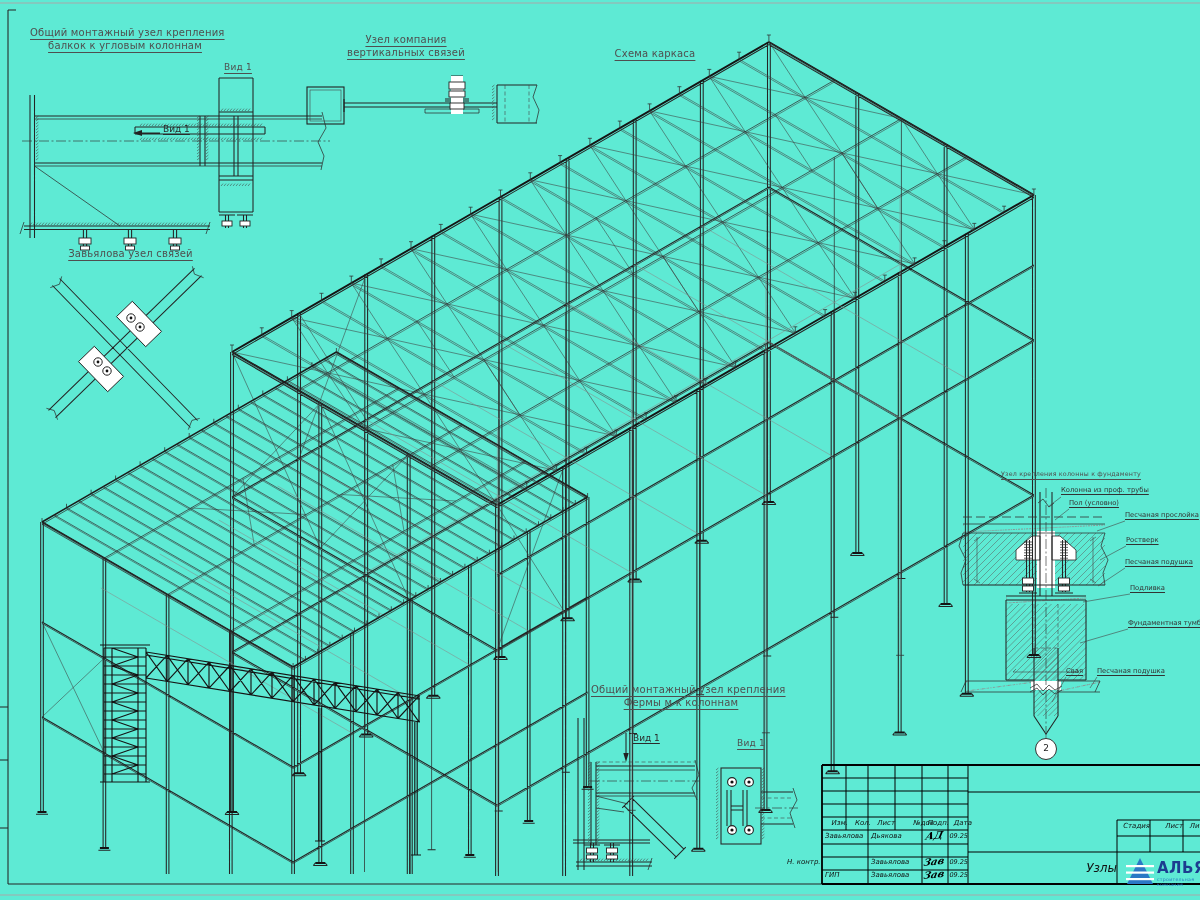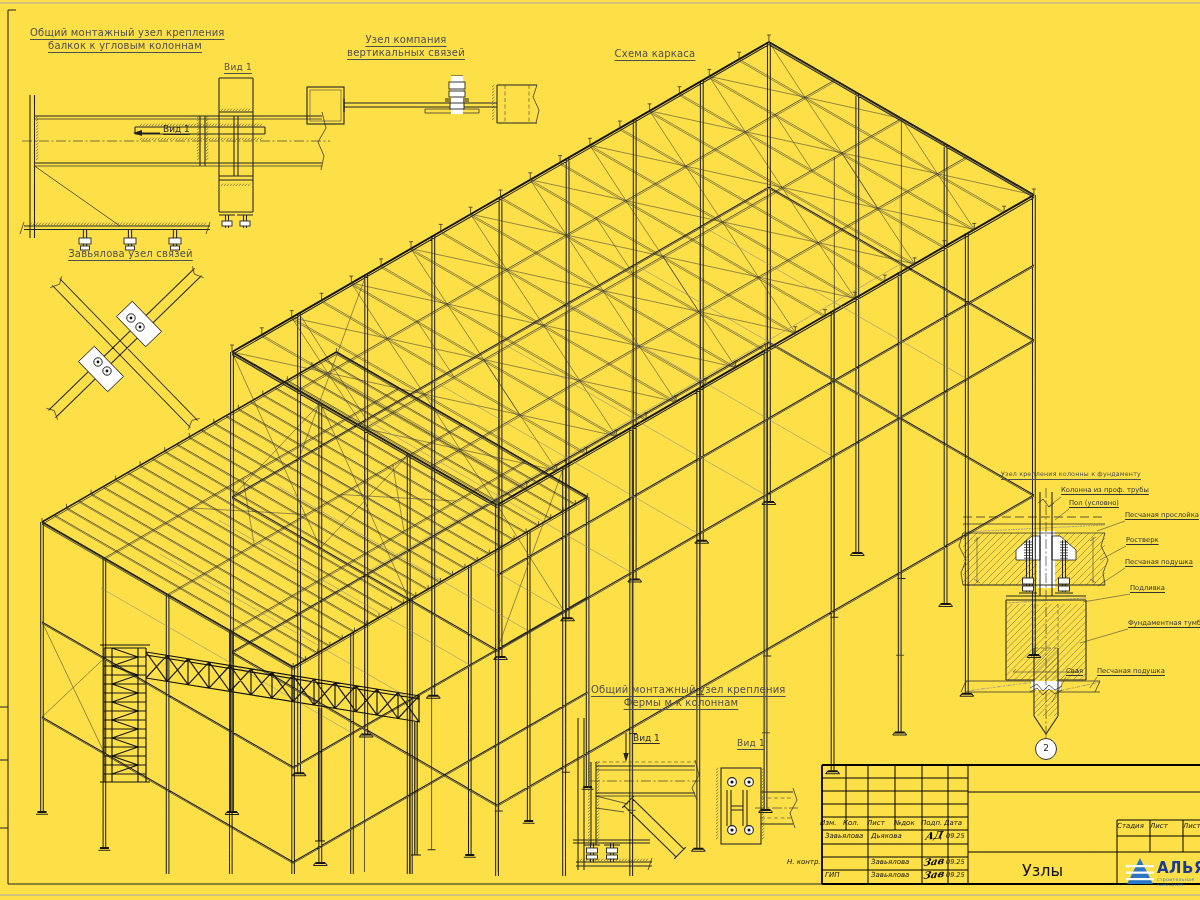--- a/index.html
+++ b/index.html
@@ -1,34 +1,34 @@
 <!DOCTYPE html>
 <html><head>
 <meta charset="utf-8">
 <style>
   html,body{margin:0;padding:0;background:#fff;}
-  .sheet{position:relative;width:1200px;height:900px;background:#fde047;overflow:hidden;
+  .sheet{position:relative;width:1200px;height:900px;background:#5eead4;overflow:hidden;
          font-family:"DejaVu Sans",sans-serif;}
   svg.cad{position:absolute;left:0;top:0;}
   .lbl{position:absolute;color:#4f4f4f;font-size:10px;text-align:center;
        text-decoration:underline;text-underline-offset:2.5px;letter-spacing:.2px;
        line-height:1.15;white-space:nowrap;}
   .v{position:absolute;color:#2b2b2b;font-size:9px;text-decoration:underline;
      text-underline-offset:2px;white-space:nowrap;}
   .f{position:absolute;color:#333;font-size:6.8px;text-decoration:underline;
      text-underline-offset:1.5px;white-space:nowrap;}
   .t5{font-size:6.3px;}
   .tb{position:absolute;color:#111;font-style:italic;font-size:7px;white-space:nowrap;}
-  .tbc{text-align:left;}
+  .tbc{text-align:right;}
   .sig{font-family:"DejaVu Serif",serif;font-style:italic;font-weight:bold;color:#000;
        transform:skewX(-18deg) rotate(-6deg);font-size:10px;}
   .mk2{position:absolute;color:#222;font-size:9px;text-align:center;}
   .logo-text{position:absolute;font-weight:bold;font-size:15px;letter-spacing:.5px;}
   .logo-sub{position:absolute;font-size:4.6px;letter-spacing:.3px;}
-  .uzly{position:absolute;color:#111;font-size:16px;text-align:center;}
+  .uzly{position:absolute;color:#111;font-style:italic;font-size:12px;text-align:right;}
 </style>
 </head>
 <body>
 
 <div class="sheet">
   <svg class="cad" id="cad" width="1200" height="900">
       <g>
         <path d="M963 540L970 533M963 547L977 533M963 554L984 533M963 561L991 533M963 568L998 533M963 575L1005 533M963 582L1012 533M967 585L1019 533M974 585L1026 533M981 585L1033 533M988 585L1040 533M995 585L1047 533M1002 585L1054 533M1009 585L1061 533M1016 585L1068 533M1023 585L1075 533M1030 585L1082 533M1037 585L1089 533M1044 585L1096 533M1051 585L1103 533M1058 585L1105 538M1065 585L1105 545M1072 585L1105 552M1079 585L1105 559M1086 585L1105 566M1093 585L1105 573M1100 585L1105 580M1006 610.5L1012.5 604M1006 617L1019 604M1006 623.5L1025.5 604M1006 630L1032 604M1006 636.5L1038.5 604M1006 643L1045 604M1006 649.5L1051.5 604M1006 656L1058 604M1006 662.5L1064.5 604M1006 669L1071 604M1006 675.5L1077.5 604M1008 680L1084 604M1014.5 680L1086 608.5M1021 680L1086 615M1027.5 680L1086 621.5M1034 680L1086 628M1040.5 680L1086 634.5M1047 680L1086 641M1053.5 680L1086 647.5M1060 680L1086 654M1066.5 680L1086 660.5M1073 680L1086 667M1079.5 680L1086 673.5M1034 653.5L1039.5 648M1034 659L1045 648M1034 664.5L1050.5 648M1034 670L1056 648M1034 675.5L1058 651.5M1034 681L1058 657M1034 686.5L1058 662.5M1034 692L1058 668M1034 697.5L1058 673.5M1034 703L1058 679M1034 708.5L1058 684.5M1034 714L1058 690M1037.5 716L1058 695.5M1043 716L1058 701M1048.5 716L1058 706.5M1054 716L1058 712" fill="none" stroke="#5a5a5a" stroke-width="0.5"></path>
         <path d="M963 525L963.9 525M1050.8 527.7L1051.7 527.7M996.5 530.3L997.4 530.3M1084.3 526L1085.2 526M1030 528.7L1030.9 528.7M975.8 531.4L976.7 531.4M1063.6 527L1064.5 527M1009.3 529.7L1010.2 529.7M1097.1 525.4L1098 525.4M1042.8 528.1L1043.7 528.1M988.6 530.7L989.5 530.7M1076.4 526.4L1077.3 526.4M1022.1 529.1L1023 529.1M967.9 531.8L968.8 531.8M1055.7 527.4L1056.6 527.4M1001.4 530.1L1002.3 530.1M1089.2 525.8L1090.1 525.8M1034.9 528.5L1035.8 528.5M980.7 531.1L981.6 531.1M1068.5 526.8L1069.4 526.8M1014.2 529.5L1015.1 529.5M1102 525.1L1102.9 525.1M1047.7 527.8L1048.6 527.8M993.5 530.5L994.4 530.5M1081.3 526.2L1082.2 526.2M1027 528.8L1027.9 528.8M972.8 531.5L973.7 531.5M1060.5 527.2L1061.4 527.2M1006.3 529.9L1007.2 529.9M1094.1 525.5L1095 525.5M1039.8 528.2L1040.7 528.2M985.6 530.9L986.5 530.9M1073.3 526.6L1074.2 526.6M1019.1 529.2L1020 529.2M964.9 531.9L965.8 531.9M1052.6 527.6L1053.5 527.6M998.4 530.3L999.3 530.3M1086.2 525.9L1087.1 525.9M1031.9 528.6L1032.8 528.6M977.7 531.3L978.6 531.3M1065.4 527L1066.3 527M1011.2 529.6L1012.1 529.6M1099 525.3L1099.9 525.3M1044.7 528L1045.6 528M990.5 530.6L991.4 530.6M1078.2 526.3L1079.1 526.3M1024 529L1024.9 529M969.8 531.7L970.7 531.7M1057.5 527.3L1058.4 527.3M1003.3 530L1004.2 530M1091 525.7L1091.9 525.7M1036.8 528.4L1037.7 528.4M982.6 531L983.5 531M1070.3 526.7L1071.2 526.7M1016.1 529.4L1017 529.4M1103.8 525.1L1104.7 525.1M1049.6 527.7L1050.5 527.7M995.4 530.4L996.3 530.4M1083.1 526.1L1084 526.1M1028.9 528.8L1029.8 528.8M974.6 531.4L975.5 531.4M1062.4 527.1L1063.3 527.1M1008.2 529.8L1009.1 529.8M1095.9 525.4L1096.8 525.4M1041.7 528.1L1042.6 528.1M987.5 530.8L988.4 530.8M1075.2 526.5L1076.1 526.5M1021 529.1L1021.9 529.1M966.7 531.8L967.6 531.8M1054.5 527.5L1055.4 527.5M1000.3 530.2L1001.2 530.2M1088 525.8L1088.9 525.8M1033.8 528.5L1034.7 528.5M979.5 531.2L980.4 531.2M1067.3 526.9L1068.2 526.9M1013.1 529.5L1014 529.5M1100.8 525.2L1101.7 525.2M1046.6 527.9L1047.5 527.9M992.3 530.6L993.2 530.6M1080.1 526.2L1081 526.2M1025.9 528.9L1026.8 528.9M971.6 531.6L972.5 531.6M1059.4 527.2L1060.3 527.2M1005.1 529.9L1006 529.9M1092.9 525.6L1093.8 525.6M1038.7 528.3L1039.6 528.3M984.4 530.9L985.3 530.9M1072.2 526.6L1073.1 526.6M1018 529.3L1018.9 529.3M963.7 532L964.6 532M1006 598L1006.9 598M1055.4 599.9L1056.3 599.9M1024.9 601.8L1025.8 601.8M1074.3 598.7L1075.2 598.7M1043.8 600.6L1044.7 600.6M1013.2 602.5L1014.1 602.5M1062.7 599.5L1063.6 599.5M1032.1 601.4L1033 601.4M1081.5 598.3L1082.4 598.3M1051 600.2L1051.9 600.2M1020.4 602.1L1021.3 602.1M1069.9 599L1070.8 599M1039.3 600.9L1040.2 600.9M1008.8 602.8L1009.7 602.8M1058.2 599.7L1059.1 599.7M1027.6 601.6L1028.5 601.6M1077.1 598.6L1078 598.6M1046.5 600.5L1047.4 600.5M1016 602.4L1016.9 602.4M1065.4 599.3L1066.3 599.3M1034.9 601.2L1035.8 601.2M1084.3 598.1L1085.2 598.1M1053.7 600L1054.6 600M1023.2 601.9L1024.1 601.9M1072.6 598.8L1073.5 598.8M1042.1 600.7L1043 600.7M1011.5 602.7L1012.4 602.7M1061 599.6L1061.9 599.6M1030.4 601.5L1031.3 601.5M1079.8 598.4L1080.7 598.4M1049.3 600.3L1050.2 600.3M1018.7 602.2L1019.6 602.2M1068.2 599.1L1069.1 599.1M1037.6 601L1038.5 601M1007.1 602.9L1008 602.9M1056.5 599.8L1057.4 599.8M1025.9 601.8L1026.8 601.8M1075.4 598.7L1076.3 598.7M1044.8 600.6L1045.7 600.6M1014.3 602.5L1015.2 602.5M1063.7 599.4L1064.6 599.4M1033.2 601.3L1034.1 601.3M1082.6 598.2L1083.5 598.2M1052 600.1L1052.9 600.1M1021.5 602L1022.4 602M1070.9 598.9L1071.8 598.9M1040.4 600.9L1041.3 600.9M1009.8 602.8L1010.7 602.8M1059.3 599.7L1060.2 599.7M1028.7 601.6L1029.6 601.6M1078.1 598.5L1079 598.5M1047.6 600.4L1048.5 600.4M1017 602.3L1017.9 602.3M1066.5 599.2L1067.4 599.2M1035.9 601.1L1036.8 601.1M1085.3 598L1086.2 598M1054.8 600L1055.7 600M1024.2 601.9L1025.1 601.9M1073.7 598.8L1074.6 598.8M1043.1 600.7L1044 600.7M966 682L966.9 682M1008 685.4L1008.9 685.4M982.1 688.9L983 688.9M1024.1 683.3L1025 683.3M998.1 686.8L999 686.8M972.1 690.2L973 690.2M1014.2 684.6L1015.1 684.6M988.2 688.1L989.1 688.1M1030.2 682.5L1031.1 682.5M1004.2 685.9L1005.1 685.9M978.3 689.4L979.2 689.4M1020.3 683.8L1021.2 683.8M994.3 687.3L995.2 687.3M968.3 690.7L969.2 690.7M1010.4 685.1L1011.3 685.1M984.4 688.6L985.3 688.6M1026.4 683L1027.3 683M1000.4 686.4L1001.3 686.4M974.5 689.9L975.4 689.9M1016.5 684.3L1017.4 684.3M990.5 687.8L991.4 687.8M1032.6 682.2L1033.5 682.2M1006.6 685.6L1007.5 685.6M980.6 689.1L981.5 689.1M1022.6 683.5L1023.5 683.5M996.7 686.9L997.6 686.9M970.7 690.4L971.6 690.4M1012.7 684.8L1013.6 684.8M986.7 688.3L987.6 688.3M1028.8 682.7L1029.7 682.7M1002.8 686.1L1003.7 686.1M976.8 689.6L977.7 689.6M1018.8 684L1019.7 684M992.9 687.4L993.8 687.4M966.9 690.9L967.8 690.9M1008.9 685.3L1009.8 685.3M982.9 688.8L983.8 688.8M1025 683.2L1025.9 683.2M999 686.6L999.9 686.6M973 690.1L973.9 690.1M1058 682L1058.9 682M1084 685.4L1084.9 685.4M1067.9 688.9L1068.8 688.9M1093.9 683.3L1094.8 683.3M1077.8 686.8L1078.7 686.8M1061.8 690.2L1062.7 690.2M1087.7 684.6L1088.6 684.6M1071.7 688.1L1072.6 688.1M1097.7 682.5L1098.6 682.5M1081.6 685.9L1082.5 685.9M1065.6 689.4L1066.5 689.4M1091.5 683.8L1092.4 683.8M1075.5 687.3L1076.4 687.3M1059.4 690.7L1060.3 690.7M1085.4 685.1L1086.3 685.1M1069.4 688.6L1070.3 688.6M1095.3 683L1096.2 683M1079.3 686.4L1080.2 686.4M1063.2 689.9L1064.1 689.9M1089.2 684.3L1090.1 684.3M1073.1 687.8L1074 687.8M1099.1 682.2L1100 682.2M1083.1 685.6L1084 685.6M1067 689.1L1067.9 689.1M1093 683.5L1093.9 683.5M1076.9 686.9L1077.8 686.9M1060.9 690.4L1061.8 690.4M1086.9 684.8L1087.8 684.8" fill="none" stroke="#8f8f8f" stroke-width="1"></path>
       </g>

